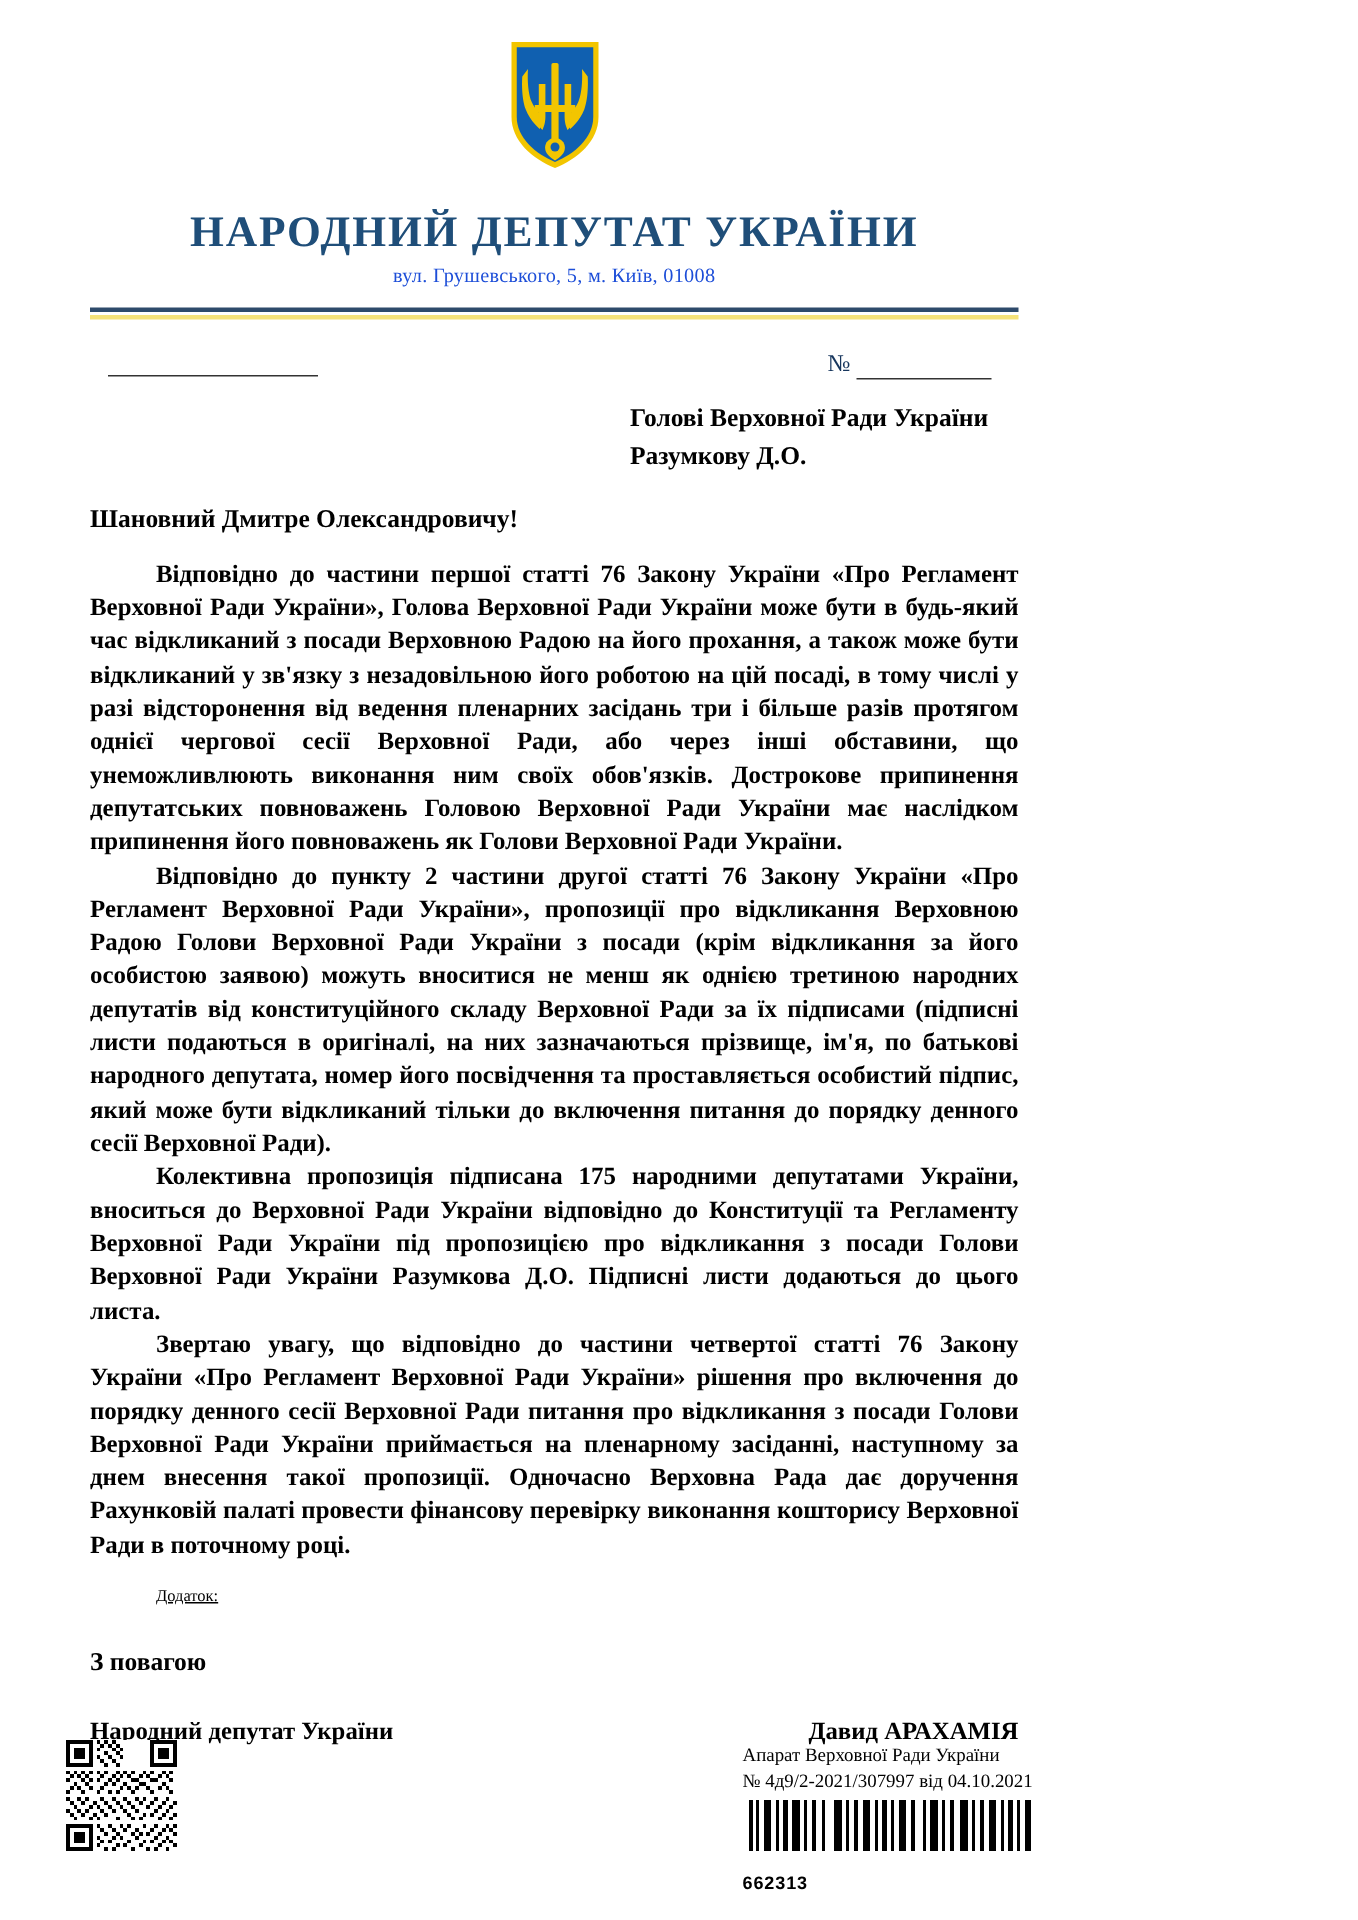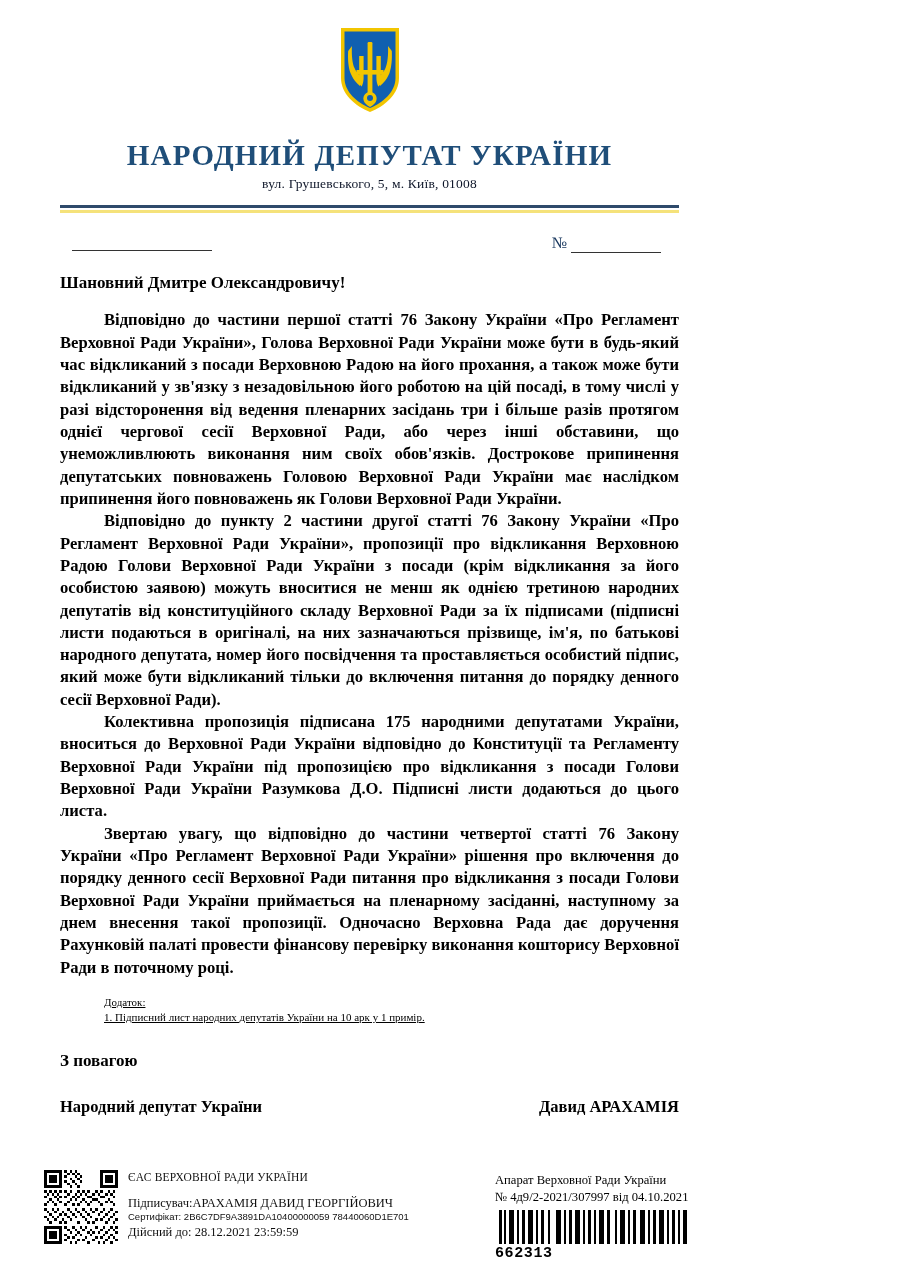--- a/index.html
+++ b/index.html
@@ -40,21 +40,21 @@
     font-size: 29px;
     font-weight: bold;
     letter-spacing: 1.2px;
     color: #1f4e79;
     line-height: 1.05;
     font-family: "Liberation Serif", "DejaVu Serif", serif;
   }
   .org-address {
     margin-top: 6px;
     font-size: 13.5px;
-    color: #0f172a;
+    color: #1d4ed8;
     letter-spacing: 0.2px;
   }
 
   .rule-blue {
     margin-top: 13px;
     height: 3px;
     background: #2e4a6b;
     width: 100%;
   }
   .rule-yellow {
@@ -212,25 +212,25 @@
   .apparatus-line {
     font-size: 12.6px;
     line-height: 1.35;
   }
   .barcode {
     margin-top: 4px;
     height: 34px;
     display: block;
   }
   .barcode-num {
-    font-size: 15px;
+    font-size: 12px;
     font-weight: bold;
     letter-spacing: 0.6px;
-    font-family: Liberation Mono, monospace;
-    margin-top: 1px;
+    font-family: Liberation Sans, sans-serif;
+    margin-top: 14px;
   }
 </style>
 </head>
 <body>
 
 <div class="page">
 
   <div class="letterhead">
 
     <svg class="emblem" viewBox="0 0 62 88" xmlns="http://www.w3.org/2000/svg">
@@ -256,33 +256,36 @@
   <div class="rule-yellow"></div>
 
   <div class="refline">
     <div class="blank-left"></div>
     <div class="num-wrap">
       <span class="num-sym">№</span>
       <span class="blank-right"></span>
     </div>
   </div>
 
+  <div class="addressee">
+    <div>Голові Верховної Ради України</div>
+    <div>Разумкову Д.О.</div>
+  </div>
 
   <div class="salutation">Шановний Дмитре Олександровичу!</div>
 
   <div class="body-text">
     <p>Відповідно до частини першої статті 76 Закону України «Про Регламент Верховної Ради України», Голова Верховної Ради України може бути в будь-який час відкликаний з посади Верховною Радою на його прохання, а також може бути відкликаний у зв'язку з незадовільною його роботою на цій посаді, в тому числі у разі відсторонення від ведення пленарних засідань три і більше разів протягом однієї чергової сесії Верховної Ради, або через інші обставини, що унеможливлюють виконання ним своїх обов'язків. Дострокове припинення депутатських повноважень Головою Верховної Ради України має наслідком припинення його повноважень як Голови Верховної Ради України.</p>
     <p>Відповідно до пункту 2 частини другої статті 76 Закону України «Про Регламент Верховної Ради України», пропозиції про відкликання Верховною Радою Голови Верховної Ради України з посади (крім відкликання за його особистою заявою) можуть вноситися не менш як однією третиною народних депутатів від конституційного складу Верховної Ради за їх підписами (підписні листи подаються в оригіналі, на них зазначаються прізвище, ім'я, по батькові народного депутата, номер його посвідчення та проставляється особистий підпис, який може бути відкликаний тільки до включення питання до порядку денного сесії Верховної Ради).</p>
     <p>Колективна пропозиція підписана 175 народними депутатами України, вноситься до Верховної Ради України відповідно до Конституції та Регламенту Верховної Ради України під пропозицією про відкликання з посади Голови Верховної Ради України Разумкова Д.О. Підписні листи додаються до цього листа.</p>
     <p>Звертаю увагу, що відповідно до частини четвертої статті 76 Закону України «Про Регламент Верховної Ради України» рішення про включення до порядку денного сесії Верховної Ради питання про відкликання з посади Голови Верховної Ради України приймається на пленарному засіданні, наступному за днем внесення такої пропозиції. Одночасно Верховна Рада дає доручення Рахунковій палаті провести фінансову перевірку виконання кошторису Верховної Ради в поточному році.</p>
   </div>
 
   <div class="attachment">
     <div class="att-label">Додаток:</div>
-    <div class="att-item">1. Підписний лист народних депутатів України на 10 арк у 1 примір.</div>
   </div>
 
   <div class="regards">З повагою</div>
 
   <div class="sign-row">
     <span>Народний депутат України</span>
     <span>Давид АРАХАМІЯ</span>
   </div>
 
   <div class="footer">
@@ -478,26 +481,20 @@
             <rect x="28" y="27" width="1" height="1"></rect>
           <rect x="10" y="28" width="1" height="1"></rect>
             <rect x="12" y="28" width="1" height="1"></rect>
             <rect x="17" y="28" width="1" height="1"></rect>
             <rect x="21" y="28" width="1" height="1"></rect>
             <rect x="23" y="28" width="1" height="1"></rect>
             <rect x="26" y="28" width="1" height="1"></rect>
         </g>
       </svg>
 
-      <div class="sig-block">
-        <div class="eas-title">ЄАС ВЕРХОВНОЇ РАДИ УКРАЇНИ</div>
-        <div class="sig-signer">Підписувач:АРАХАМІЯ ДАВИД ГЕОРГІЙОВИЧ</div>
-        <div class="sig-cert">Сертифікат: 2B6C7DF9A3891DA10400000059 78440060D1E701</div>
-        <div class="sig-valid">Дійсний до: 28.12.2021 23:59:59</div>
-      </div>
     </div>
 
     <div class="footer-right">
       <div class="apparatus-line">Апарат Верховної Ради України</div>
       <div class="apparatus-line">№ 4д9/2-2021/307997 від 04.10.2021</div>
 
       <svg class="barcode" viewBox="0 0 200 34" shape-rendering="crispEdges" xmlns="http://www.w3.org/2000/svg">
         <rect width="200" height="34" fill="#fff"></rect>
         <g fill="#000">
           <rect x="4" y="0" width="3" height="34"></rect>

